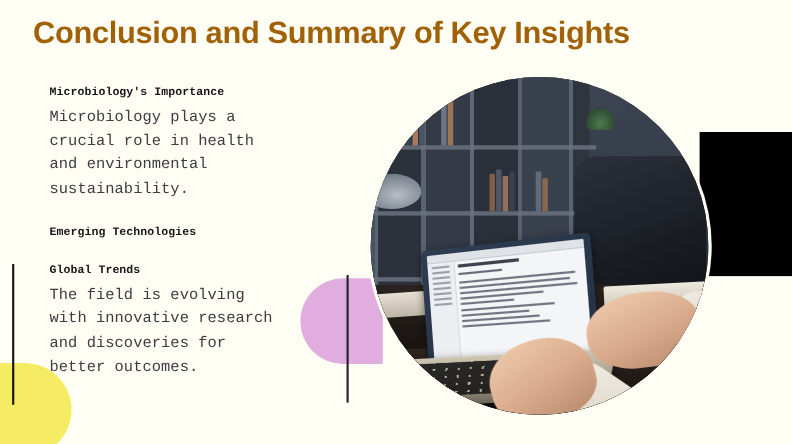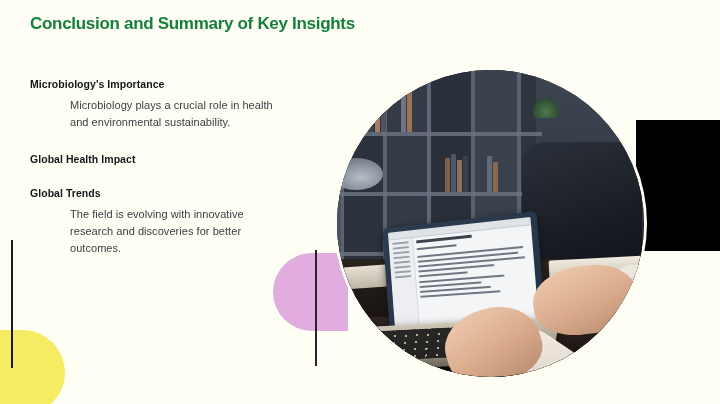--- a/index.html
+++ b/index.html
@@ -60,52 +60,52 @@
     width: 2px;
     height: 116px;
     background: #2b2430;
   }
 
   
   .title {
     position: absolute;
     left: 30px;
     top: 14px;
-    font-size: 17px;
+    font-size: 28px;
     font-weight: bold;
     letter-spacing: -0.3px;
-    color: #15803d;
+    color: #a16207;
     white-space: nowrap;
   }
 
   
   .insights {
     position: absolute;
-    left: 30px;
+    left: 45px;
     top: 78px;
     width: 250px;
+    font-family: Liberation Mono, monospace;
   }
   .insight {
     margin-bottom: 22px;
   }
   .insight:last-child { margin-bottom: 0; }
   .insight-heading {
     font-size: 10.5px;
     font-weight: bold;
     color: #16161a;
     letter-spacing: 0.05px;
     margin-bottom: 7px;
   }
   .insight-body {
-    font-size: 11px;
+    font-size: 14px;
     line-height: 1.55;
     color: #3d3d44;
     letter-spacing: 0.05px;
     max-width: 215px;
-    margin-left: 40px;
   }
 
   
   .photo-circle {
     position: absolute;
     left: 337px;
     top: 70px;
     width: 307px;
     height: 307px;
     border-radius: 50%;
@@ -347,24 +347,24 @@
   <div class="title">Conclusion and Summary of Key Insights</div>
 
   <div class="insights">
 
     <div class="insight">
       <div class="insight-heading">Microbiology's Importance</div>
       <div class="insight-body">Microbiology plays a crucial role in health and environmental sustainability.</div>
     </div>
 
     <div class="insight">
+      <div class="insight-heading">Emerging Technologies</div>
     </div>
 
     <div class="insight">
-      <div class="insight-heading">Global Health Impact</div>
     </div>
 
     <div class="insight">
       <div class="insight-heading">Global Trends</div>
       <div class="insight-body">The field is evolving with innovative research and discoveries for better outcomes.</div>
     </div>
 
   </div>
 
   <div class="photo-circle">

